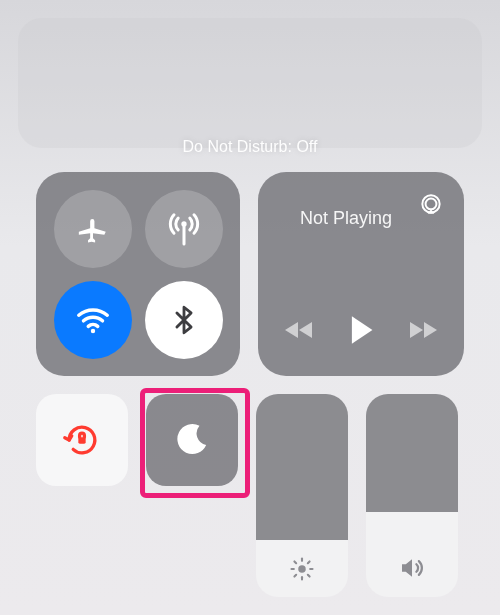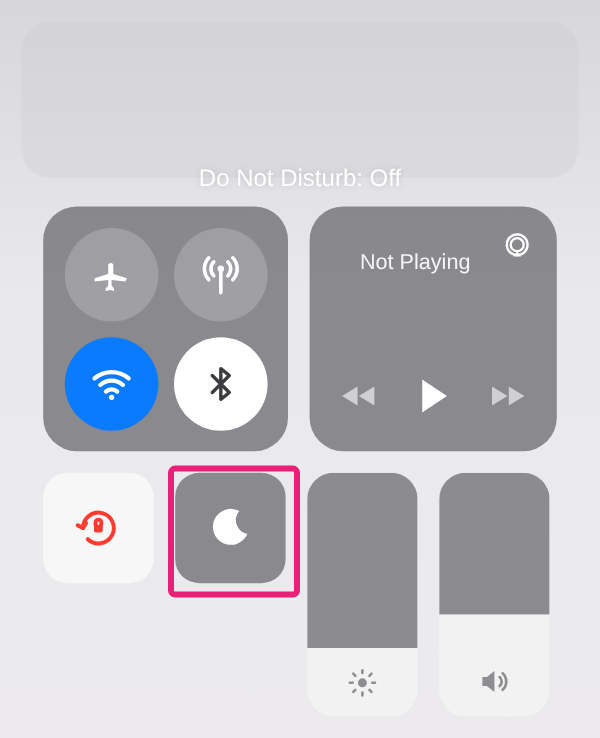--- a/index.html
+++ b/index.html
@@ -24,21 +24,21 @@
     height: 130px;
     background: rgba(200,200,205,0.25);
     border-radius: 24px;
   }
   .status-label {
     position: absolute;
     top: 138px;
     left: 0; right: 0;
     text-align: center;
     color: rgba(255,255,255,0.96);
-    font-size: 20px;
+    font-size: 16px;
     font-weight: 400;
     text-shadow: 0 0 6px rgba(0,0,0,0.15);
   }
 
   
   .grid {
     position: absolute;
     top: 172px;
     left: 36px;
     right: 36px;

